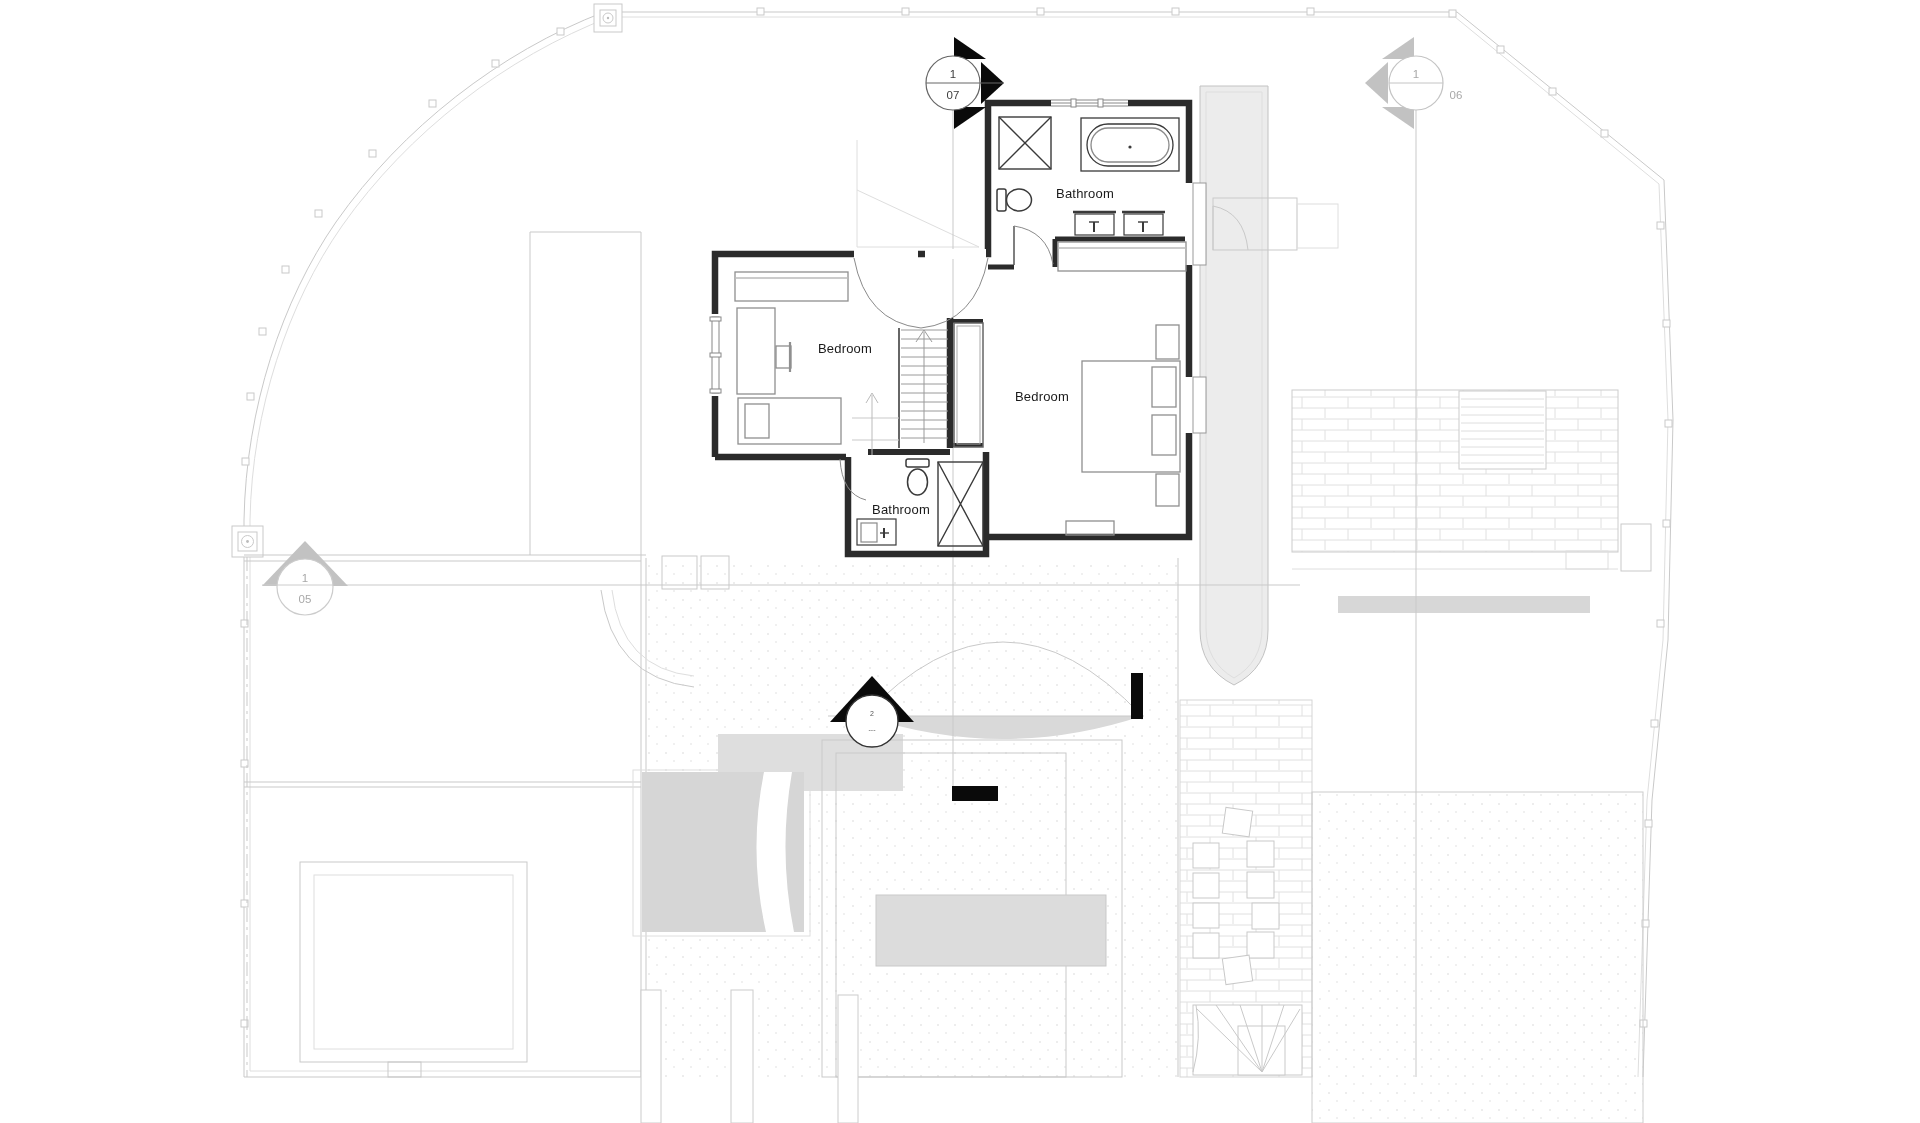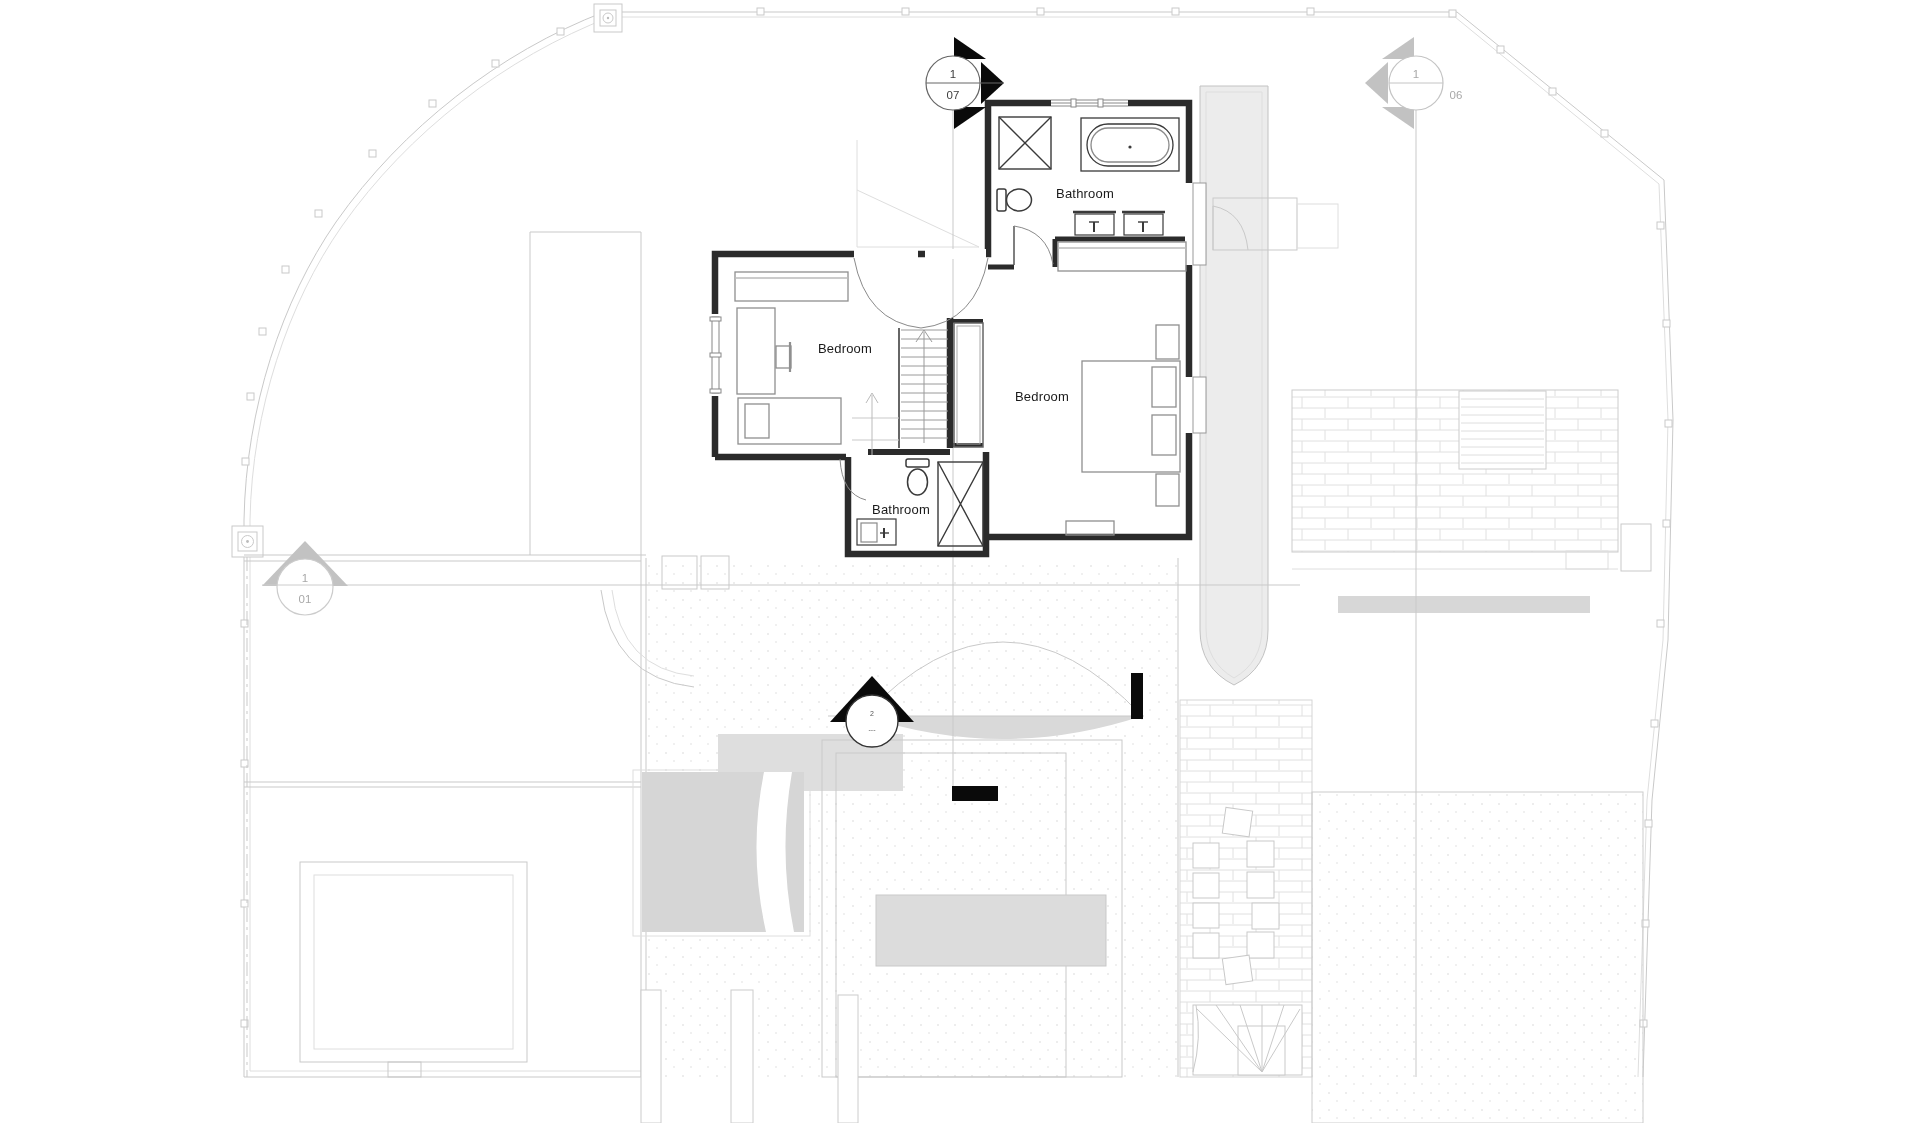--- a/index.html
+++ b/index.html
@@ -347,16 +347,16 @@
 <div class="lbl" style="left:1085px;top:193px;">Bathroom</div>
 <div class="lbl" style="left:845px;top:348px;">Bedroom</div>
 <div class="lbl" style="left:1042px;top:396px;">Bedroom</div>
 <div class="lbl" style="left:901px;top:509px;">Bathroom</div>
 
 <div class="mk" style="left:953px;top:74px;">1</div>
 <div class="mk" style="left:953px;top:95px;text-align:right;">07</div>
 <div class="mk gray" style="left:1416px;top:74px;">1</div>
 <div class="mk gray" style="left:1416px;top:95px;margin-left:40px;">06</div>
 <div class="mk gray" style="left:305px;top:578px;">1</div>
-<div class="mk gray" style="left:305px;top:599px;">01</div>
+<div class="mk gray" style="left:305px;top:599px;">05</div>
 <div class="mk tiny" style="left:872px;top:713px;">2</div>
 <div class="mk tiny" style="left:872px;top:729px;">---</div>
 </div>
 
 </body></html>

